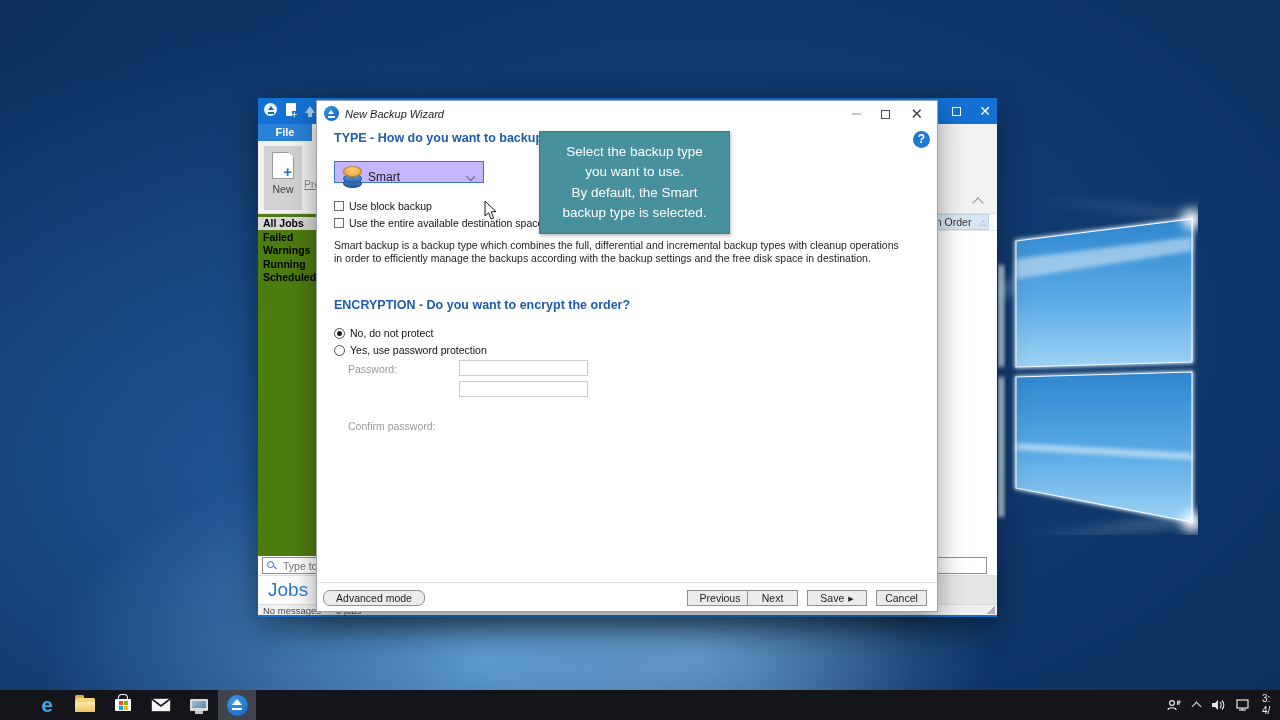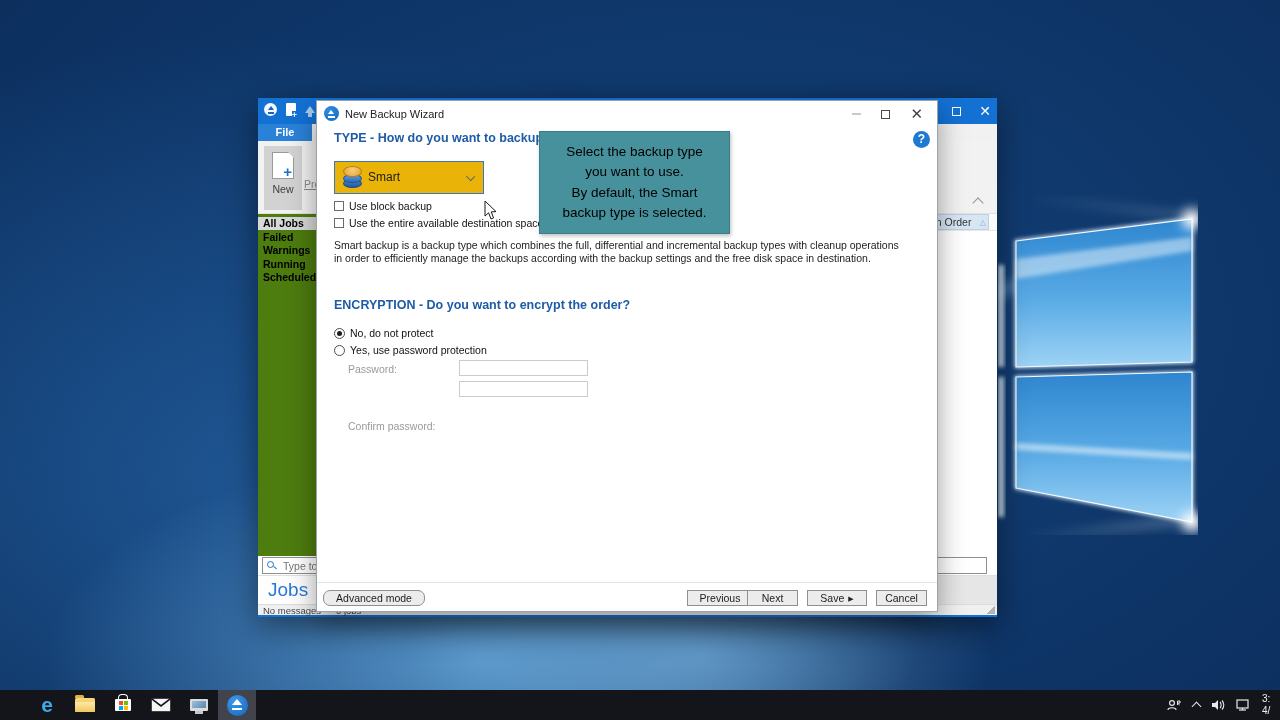--- a/index.html
+++ b/index.html
@@ -70,28 +70,28 @@
     background:linear-gradient(135deg, transparent 50%, #9a9a9a 50%); opacity:.7; }
 
   
   .wizard { position:absolute; left:316px; top:100px; width:622px; height:512px; z-index:20;
     background:#fff; border:1px solid #9aa3ad; box-shadow:0 10px 26px rgba(0,0,0,.38); }
   .wz-titlebar { position:absolute; left:0; top:0; width:100%; height:26px; background:#fff; }
   .wz-appicon { position:absolute; left:7px; top:5px; width:15px; height:15px; border-radius:50%;
     background:radial-gradient(circle at 35% 30%, #2f8de0, #1565c0); }
   .wz-appicon::before { content:""; position:absolute; left:4px; top:3.5px; border-left:3.5px solid transparent; border-right:3.5px solid transparent; border-bottom:4.5px solid #fff; }
   .wz-appicon::after { content:""; position:absolute; left:4px; top:9.5px; width:7px; height:2px; background:#fff; }
-  .wz-title { position:absolute; left:28px; top:7px; font-size:11px; color:#222; }
+  .wz-title { position:absolute; left:28px; top:7px; font-size:11px; color:#222;font-style:italic; }
   .wz-caption { position:absolute; right:14px; top:0; height:26px; display:flex; align-items:center; gap:20px; }
   .wz-min { width:9px; height:1.6px; background:#c9c9c9; }
   .wz-max { width:9px; height:9px; border:1px solid #4a4a4a; }
   .wz-close { color:#424242; font-size:15px; line-height:14px; }
 
   .wz-heading { position:absolute; left:17px; font-size:12.5px; font-weight:bold; color:#1d5ca6; }
-  .wz-dropdown { position:absolute; left:17px; top:60px; width:150px; height:33px; background:#eab308; border:1px solid #3b74c0; }
+  .wz-dropdown { position:absolute; left:17px; top:60px; width:150px; height:22px; background:#c4b5fd; border:1px solid #3b74c0; }
   .dd-text { position:absolute; left:33px; top:8px; font-size:12px; color:#1c1c1c; }
   .dd-chevron { position:absolute; right:9px; top:11px; width:7px; height:7px; border-right:1.5px solid #5a6675; border-bottom:1.5px solid #5a6675; transform:rotate(45deg) scaleY(.9); }
   .discs { position:absolute; left:7px; top:4px; width:22px; height:23px; }
   .disc { position:absolute; left:1px; width:19px; height:9px; border-radius:50%; }
   .disc.b2 { top:13px; background:linear-gradient(#3f86d6,#27589c); border:1px solid #1d4a86; }
   .disc.b1 { top:8px; background:linear-gradient(#5a9ce2,#2f6cb4); border:1px solid #245895; }
   .disc.gold { top:0px; height:11px; background:radial-gradient(circle at 50% 30%, #f6cf7a, #e3a22e); border:1px solid #b97f19; }
 
   .wz-check { position:absolute; left:17px; display:flex; align-items:center; gap:5px; }
   .cb { width:10px; height:10px; border:1px solid #6b6b6b; background:#fff; }
@@ -99,21 +99,21 @@
   .wz-radio { position:absolute; left:17px; display:flex; align-items:center; gap:5px; }
   .rb { width:11px; height:11px; border:1px solid #4d4d4d; border-radius:50%; background:#fff; position:relative; }
   .rb.checked::after { content:""; position:absolute; left:2px; top:2px; width:5px; height:5px; border-radius:50%; background:#1c1c1c; }
 
   .wz-desc { position:absolute; left:17px; top:138px; width:568px; font-size:10.5px; color:#1c1c1c; line-height:1.2; }
 
   .pw-label { position:absolute; left:31px; font-size:10.5px; color:#9a9a9a; }
   .pw-input { position:absolute; left:142px; width:129px; height:16px; border:1px solid #cbcbcb; background:#fff; outline:none; }
 
   .tooltip { position:absolute; left:222px; top:30px; width:191px; height:103px; background:#47919c; border:1px solid #3a7d88;
-    box-shadow:1px 2px 4px rgba(0,0,0,.25); color:#000000; text-align:center; font-size:13.5px; line-height:1.5; padding-top:10px; z-index:5; }
+    box-shadow:1px 2px 4px rgba(0,0,0,.25); color:#ffffff; text-align:center; font-size:13.5px; line-height:1.5; padding-top:10px; z-index:5; }
 
   .wz-help { position:absolute; left:596px; top:30px; width:17px; height:17px; border-radius:50%; background:#1d79d2;
     color:#fff; font-size:12px; font-weight:bold; text-align:center; line-height:17px; }
 
   .wz-footer-sep { position:absolute; left:0; top:481px; width:100%; height:1px; background:#e3e3e3; }
   .wz-btn { position:absolute; top:489px; height:16px; background:#ececec; border:1px solid #8f8f8f;
     font-size:10.5px; color:#1c1c1c; text-align:center; line-height:14px; font-family:"Liberation Sans", sans-serif; }
   .btn-advanced { left:6px;   width:102px;border-radius:7px; }
   .btn-previous { left:370px; width:66px; }
   .btn-next     { left:430px; width:51px; }

